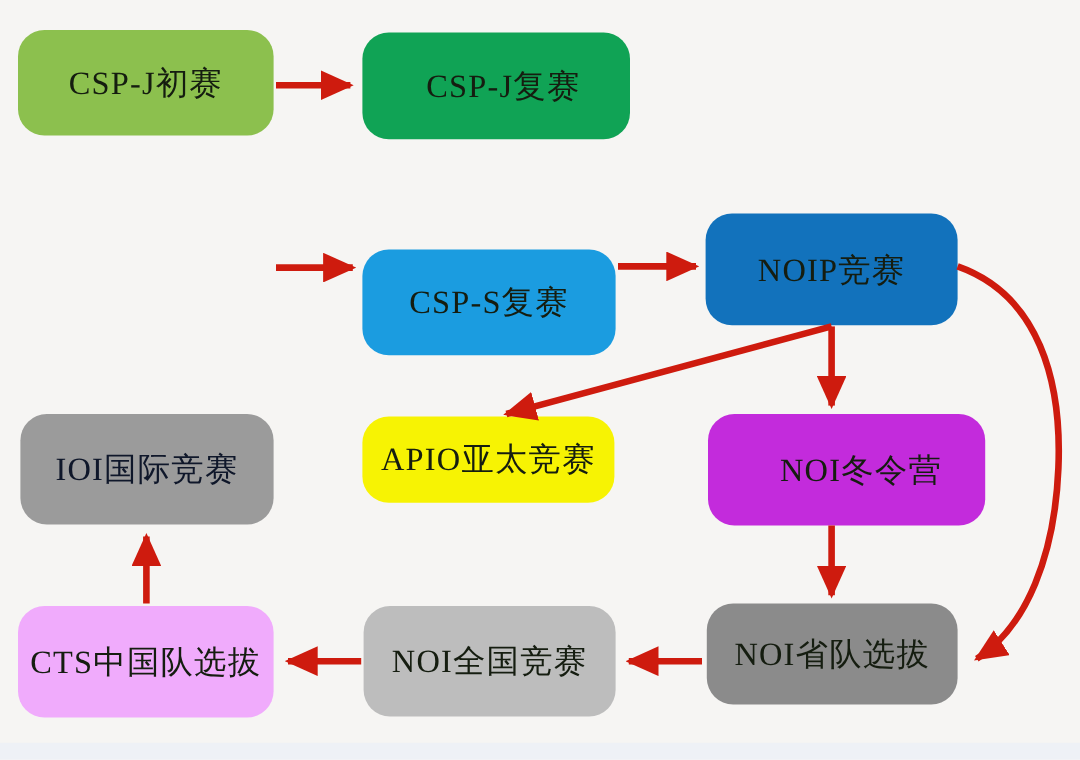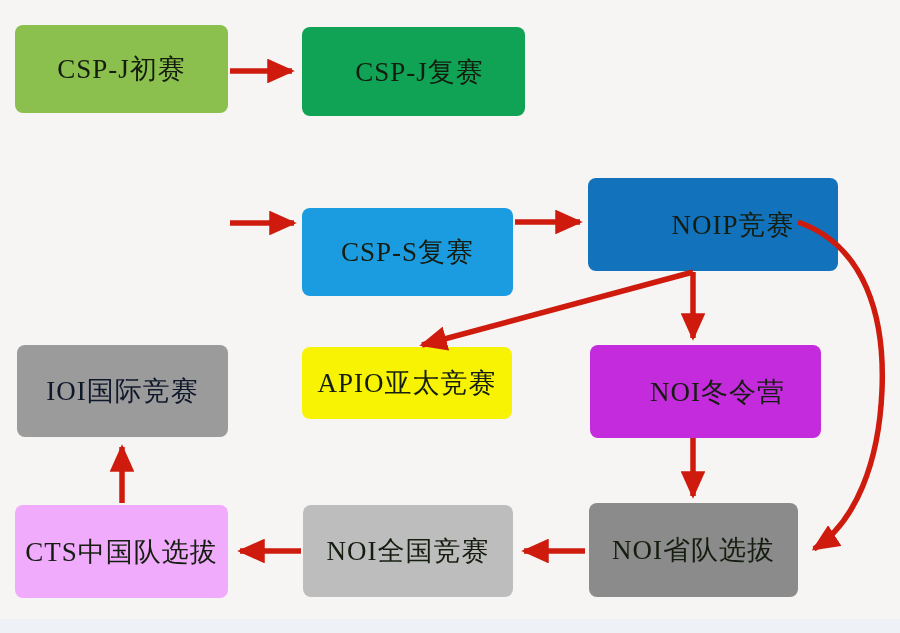--- a/index.html
+++ b/index.html
@@ -6,37 +6,37 @@
   body {
     width: 900px; height: 633px; overflow: hidden;
     font-family: "Liberation Serif", "DejaVu Serif", serif;
   }
   #stage {
     position: relative; width: 900px; height: 633px;
     background: #f6f5f3;
   }
   .node {
     position: absolute;
-    border-radius: 8px;
+    border-radius: 22px;
     display: flex; align-items: center; justify-content: center;
     font-size: 27px; letter-spacing: 1px;
     color: #151d10; white-space: nowrap;
   }
   
   #n0  { left: 15px;  top: 25px;  width: 213px; height: 88px; }
   #n1  { left: 302px; top: 27px;  width: 211px; height: 89px; padding-left: 12px; }
   #n2  { left: 15px;  top: 180px; width: 213px; height: 88px; }
   #n3  { left: 302px; top: 180px; width: 211px; height: 88px; }
-  #n4  { left: 588px; top: 178px; width: 210px; height: 93px; padding-left: 40px; }
+  #n4  { left: 588px; top: 178px; width: 210px; height: 93px; }
   #n5  { left: 17px;  top: 345px; width: 211px; height: 92px; }
   #n6  { left: 302px; top: 347px; width: 210px; height: 72px; }
   #n7  { left: 590px; top: 345px; width: 207px; height: 93px; }
   #n8  { left: 15px;  top: 505px; width: 213px; height: 93px; }
   #n9  { left: 303px; top: 505px; width: 210px; height: 92px; }
-  #n10 { left: 589px; top: 503px; width: 209px; height: 94px; }
+  #n10 { left: 589px; top: 503px; width: 209px; height: 84px; }
   #edges {
     position: absolute; left: 0; top: 0; width: 900px; height: 633px;
     pointer-events: none;
   }
   #bottom-strip {
     position: absolute; left: 0; bottom: 0; width: 900px; height: 14px;
     background: #eef1f6;
   }
   .arrow-line { fill: none; stroke-width: 5.5; }
 </style>

